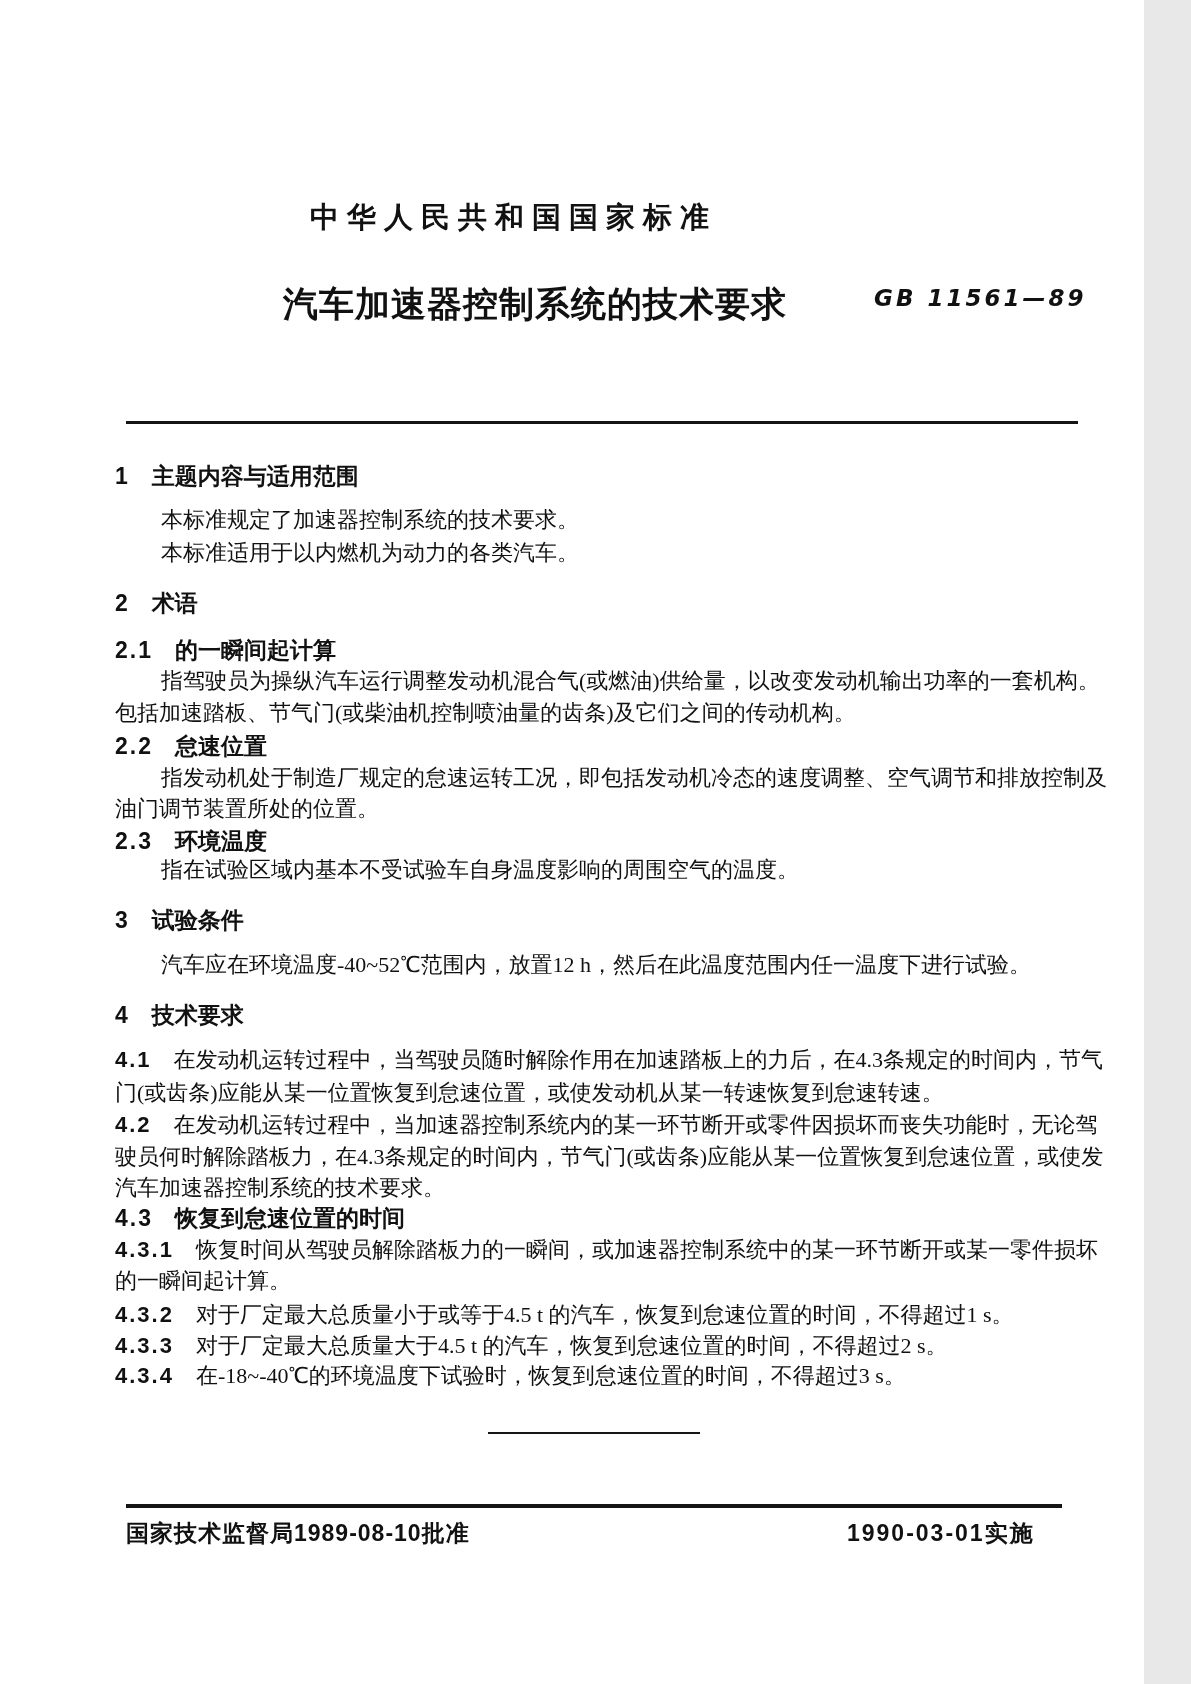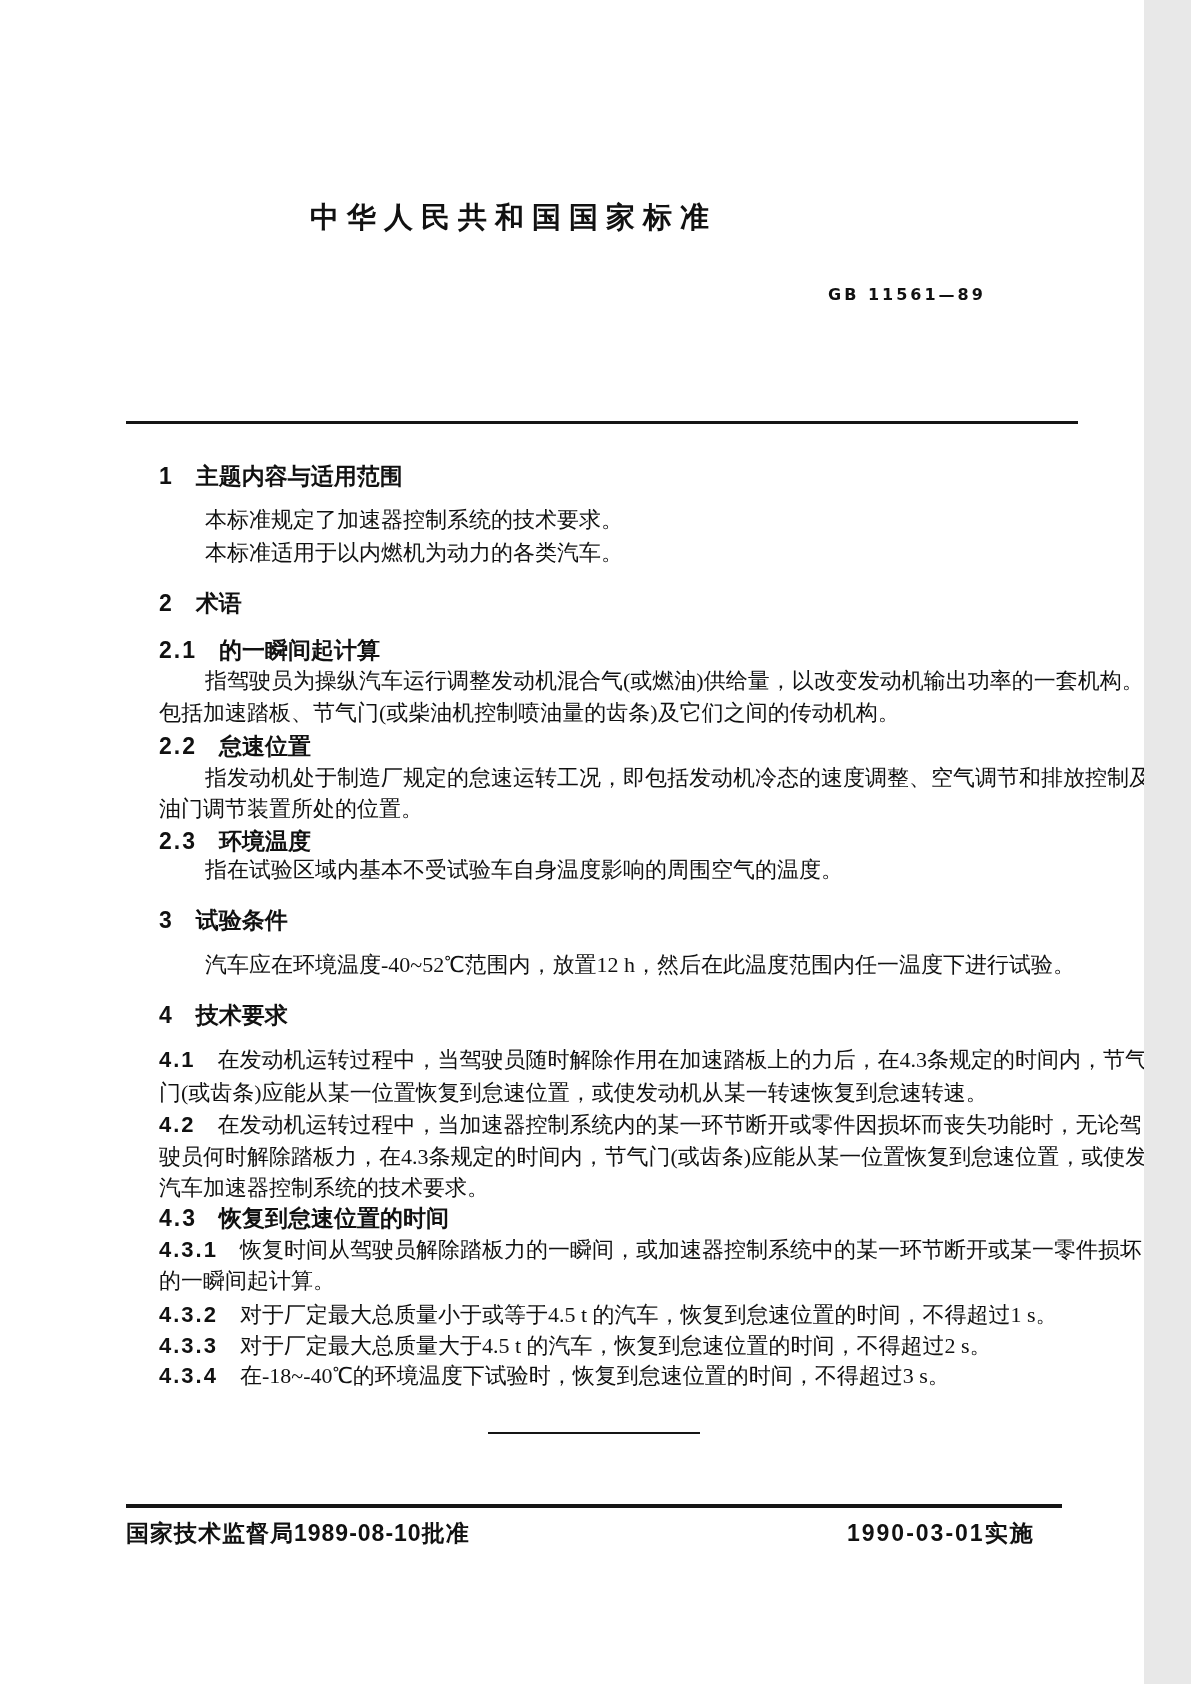--- a/index.html
+++ b/index.html
@@ -19,39 +19,39 @@
     top: 198px; left: 310px;
     font-family: "Liberation Sans", sans-serif;
     font-weight: bold; font-size: 29px; letter-spacing: 8px;
   }
   #title-cn {
     top: 281px; left: 283px;
     font-family: "Liberation Sans", sans-serif;
     font-weight: bold; font-size: 35px; letter-spacing: 1px;
   }
   #std-no {
-    top: 285px; left: 828px;
+    top: 285px; left: 874px;
     font-family: "DejaVu Sans", sans-serif;
-    font-weight: bold; font-size: 16px; letter-spacing: 3px;
+    font-weight: bold; font-size: 23px; letter-spacing: 3px; font-style: italic;
   }
   #title-en {
     top: 345px; left: 199px;
     font-family: "Liberation Serif", serif;
     font-weight: bold; font-size: 19px;
   }
 
   .rule { position: absolute; background: #151515; }
   #header-rule { top: 421px; left: 126px; width: 952px; height: 3px; }
   #section-end-rule { top: 1432px; left: 488px; width: 212px; height: 2px; }
   #footer-rule { top: 1504px; left: 126px; width: 936px; height: 4px; }
 
   
   .line {
     position: absolute; left: 115px;
-    font-size: 22px; line-height: 26px; white-space: nowrap; margin-left: 44px;
+    font-size: 22px; line-height: 26px; white-space: nowrap;
   }
   .line .num {
     font-family: "Liberation Sans", sans-serif;
     font-weight: bold; margin-right: 22px; letter-spacing: 2px;
   }
   .line.h, .line.h2 {
     font-family: "Liberation Sans", sans-serif;
     font-weight: bold; font-size: 23px;
   }
   .line.ind { padding-left: 46px; }
@@ -67,20 +67,21 @@
     font-family: "Liberation Sans", sans-serif;
     font-weight: bold; font-size: 23px; letter-spacing: 2px;
   }
 </style>
 </head>
 <body>
 
 <div id="page">
 
   <div id="std-org" class="abs">中华人民共和国国家标准</div>
+  <div id="title-cn" class="abs">汽车加速器控制系统的技术要求</div>
   <div id="std-no" class="abs">GB 11561—89</div>
   <div id="header-rule" class="rule"></div>
 
   <div class="line h" style="top:463px">
     <span class="num">1</span><span>主题内容与适用范围</span>
   </div>
   <div class="line ind" style="top:540px">
     <span>本标准适用于以内燃机为动力的各类汽车。</span>
   </div>
   <div class="line ind" style="top:507px">

